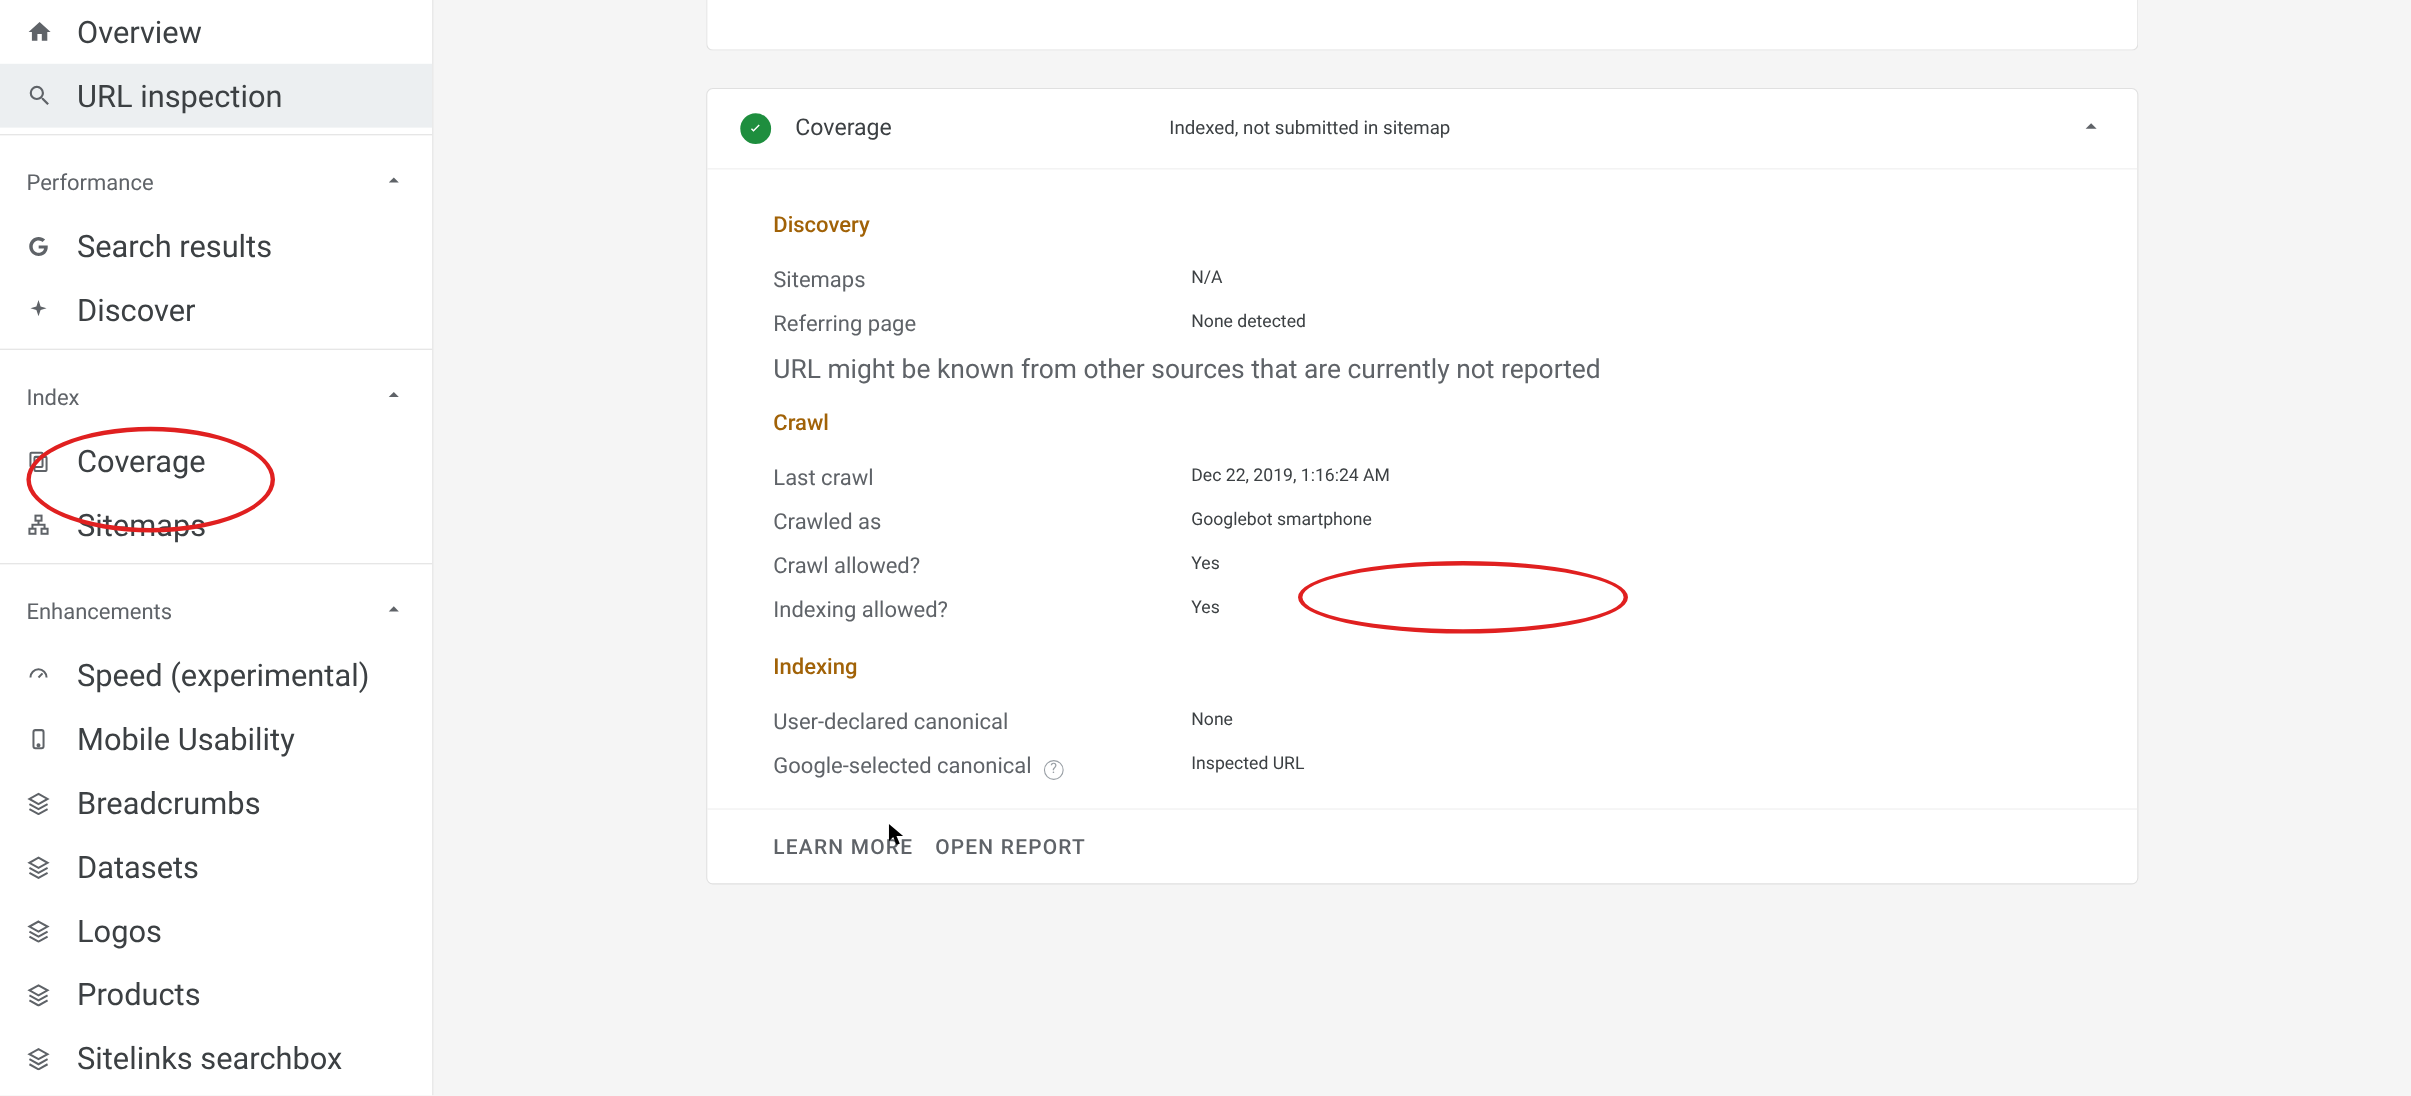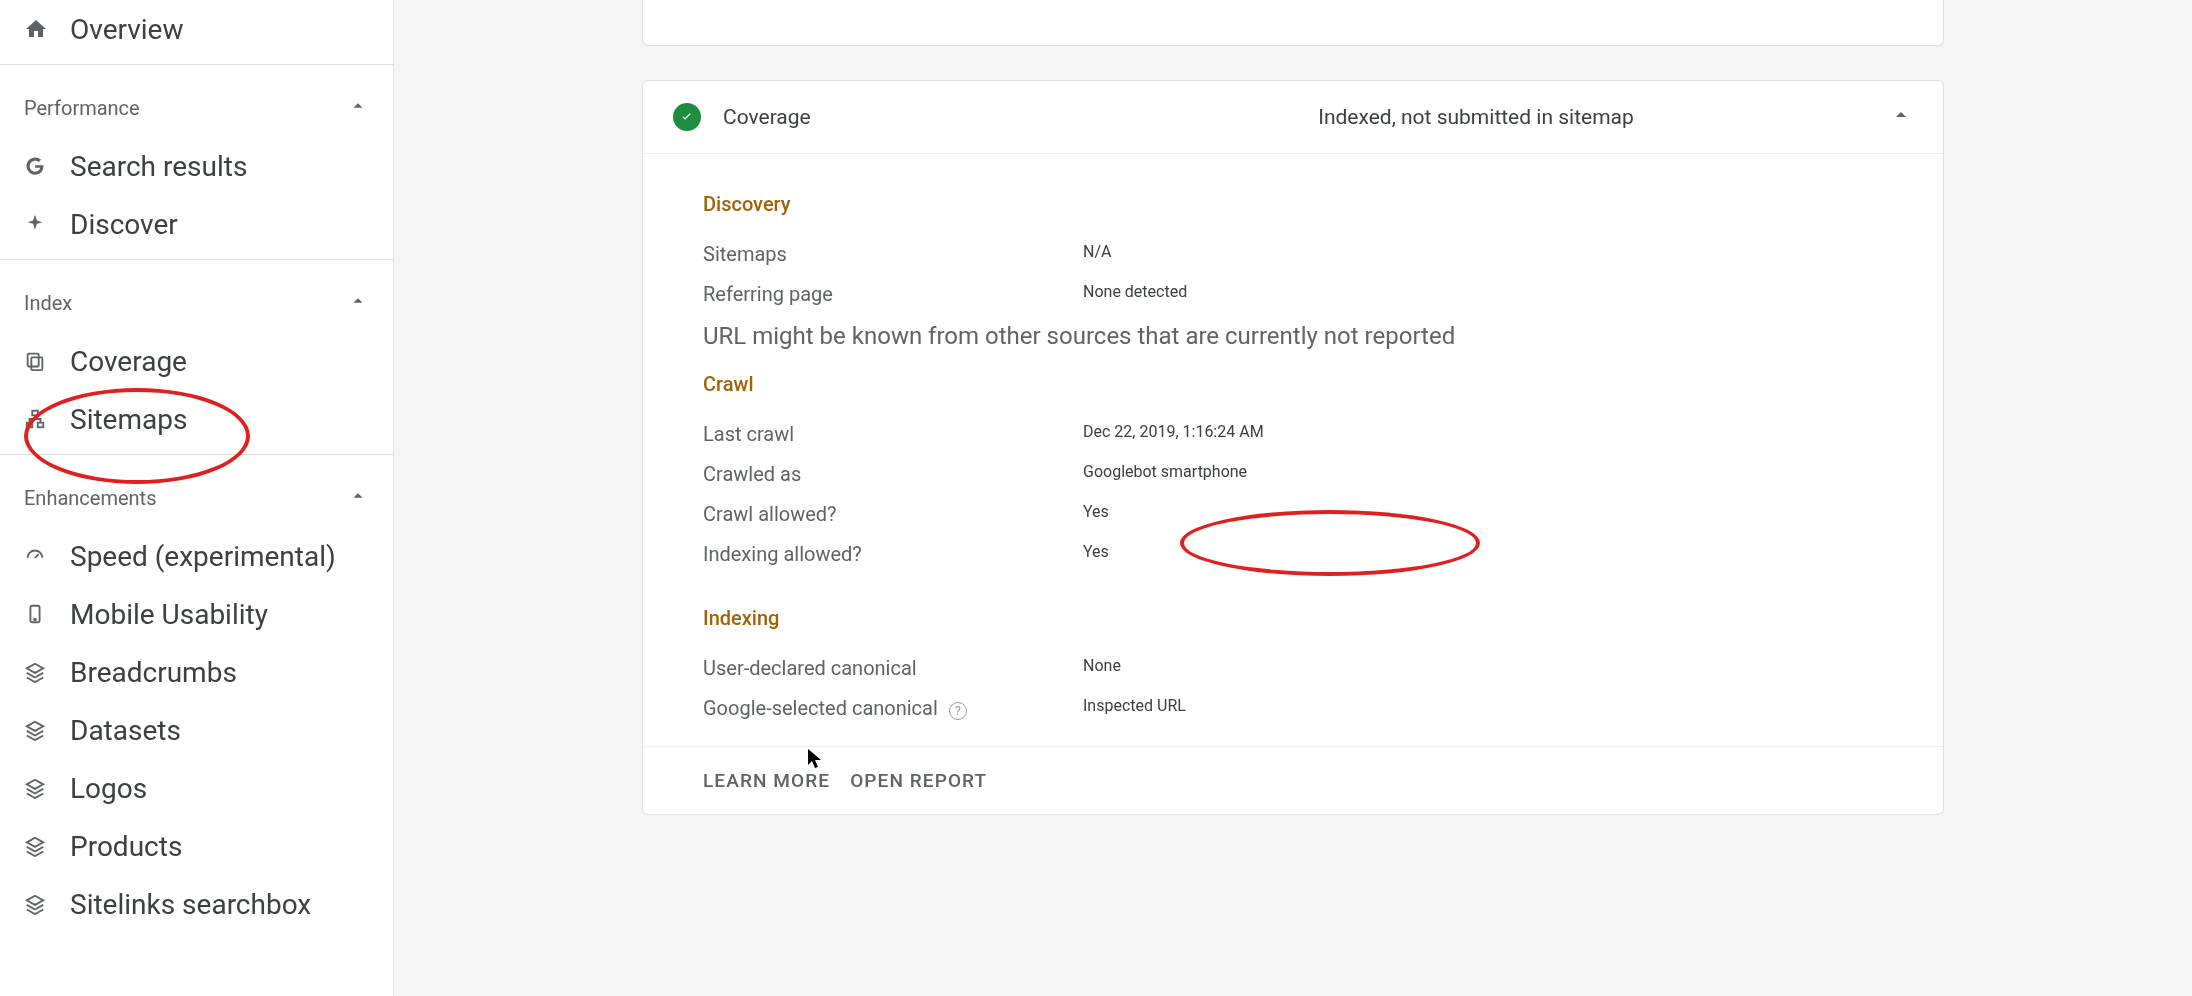--- a/index.html
+++ b/index.html
@@ -66,21 +66,21 @@
   align-items: center;
   padding: 22px 30px;
   border-bottom: 1px solid #eee;
 }
 .check-circle {
   width: 28px; height: 28px; border-radius: 50%;
   background: #1e8e3e; display: flex; align-items: center; justify-content: center;
   margin-right: 22px;
 }
 .card-title { font-size: 21px; color: #3c4043; width: 340px; }
-.card-status { font-size: 21px; color: #3c4043; flex: 1; text-align: center; }
+.card-status { font-size: 17px; color: #3c4043; flex: 1; }
 .card-header .chevron { color: #5f6368; }
 
 .card-body { padding: 28px 60px 18px 60px; }
 .section-heading {
   font-size: 20px; font-weight: 500; color: #a16207; margin-bottom: 18px; margin-top: 10px;
 }
 .kv-row { display: flex; padding: 8px 0; }
 .kv-key { width: 380px; font-size: 20px; color: #5f6368; }
 .kv-val { font-size: 16px; color: #3c4043; }
 .note { font-size: 24px; color: #5f6368; margin: 8px 0 22px 0; }
@@ -126,20 +126,28 @@
 <div class="sidebar">
   <div class="sidebar-item">
     <span class="icon-slot">
       <svg width="24" height="24" viewBox="0 0 24 24" fill="#5f6368">
           <path d="M10 20v-6h4v6h5v-8h3L12 3 2 12h3v8z"></path>
         </svg>
     </span>
     <span>Overview</span>
   </div>
 
+  <div class="sidebar-item active">
+    <span class="icon-slot">
+      <svg width="24" height="24" viewBox="0 0 24 24" fill="#5f6368">
+          <path d="M15.5 14h-.79l-.28-.27A6.471 6.471 0 0016 9.5 6.5 6.5 0 109.5 16c1.61 0 3.09-.59 4.23-1.57l.27.28v.79l5 4.99L20.49 19l-4.99-5zm-6 0C7.01 14 5 11.99 5 9.5S7.01 5 9.5 5 14 7.01 14 9.5 11.99 14 9.5 14z"></path>
+        </svg>
+    </span>
+    <span>URL inspection</span>
+  </div>
 
   <hr>
 
   <div class="sidebar-section">
     <span>Performance</span>
     <span class="chevron">
       <svg width="22" height="22" viewBox="0 0 24 24" fill="#5f6368">
           <path d="M7 14l5-5 5 5z"></path>
         </svg>
     </span>
@@ -304,21 +312,21 @@
       </div>
       <div class="kv-row">
         <div class="kv-key">Crawl allowed?</div>
         <div class="kv-val">Yes</div>
       </div>
       <div class="kv-row">
         <div class="kv-key">Indexing allowed?</div>
         <div class="kv-val">Yes</div>
       </div>
 
-      <div class="section-heading" style="margin-top:32px;">Indexing</div>
+      <div class="section-heading" style="margin-top:20px;">Indexing</div>
       <div class="kv-row">
         <div class="kv-key">User-declared canonical</div>
         <div class="kv-val">None</div>
       </div>
       <div class="kv-row">
         <div class="kv-key">
           <span>Google-selected canonical</span>
           <span class="help-circ">?</span>
         </div>
         <div class="kv-val">Inspected URL</div>

